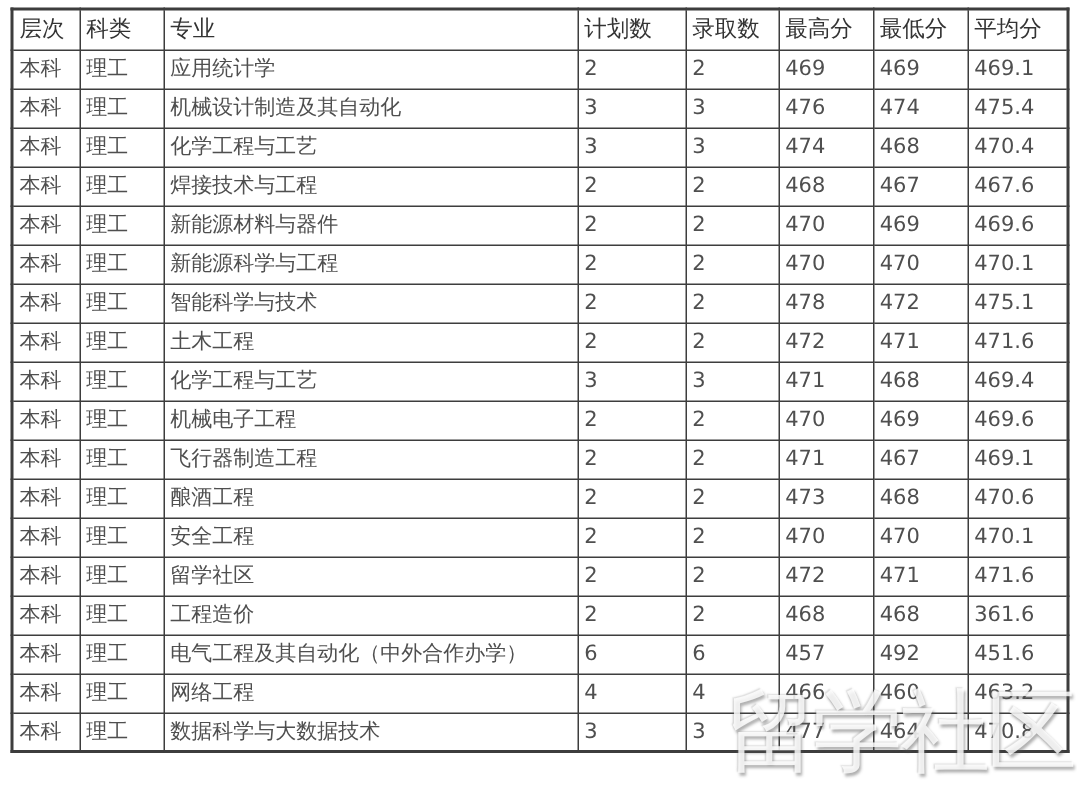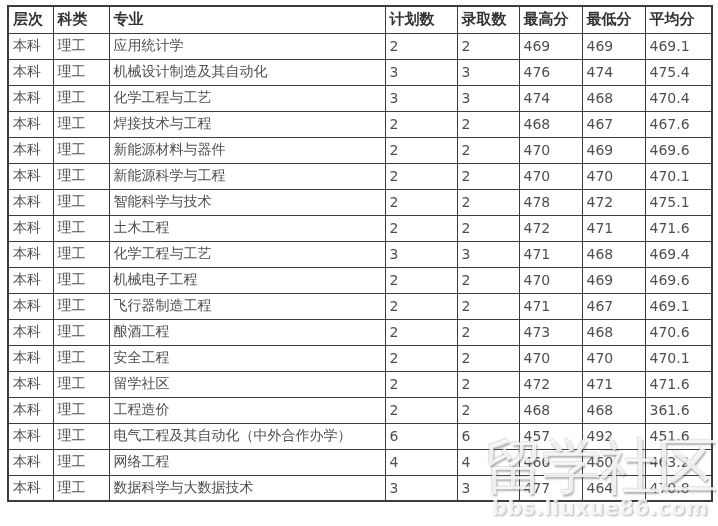--- a/index.html
+++ b/index.html
@@ -29,21 +29,21 @@
     border: 1px solid #3d3d3d;
     padding: 0 2px 0 4px;
     text-align: left;
     vertical-align: middle;
     white-space: nowrap;
     overflow: hidden;
   }
   table.scores th {
     height: 27px;
     font-size: 15px;
-    font-weight: bold;
+    font-weight: normal;
     color: #333333;
   }
   table.scores td {
     height: 26px;
     font-size: 14px;
     font-weight: normal;
     color: #4f4f4f;
   }
   col.c-level    { width: 45px; }
   col.c-category { width: 56px; }
@@ -284,14 +284,13 @@
         <td>3</td>
         <td>477</td>
         <td>464</td>
         <td>470.8</td>
       </tr>
     </tbody>
 </table>
 
 <div class="watermark">
   <div class="watermark-title">留学社区</div>
-  <div class="watermark-url">bbs.liuxue86.com</div>
 </div>
 
 </body></html>

